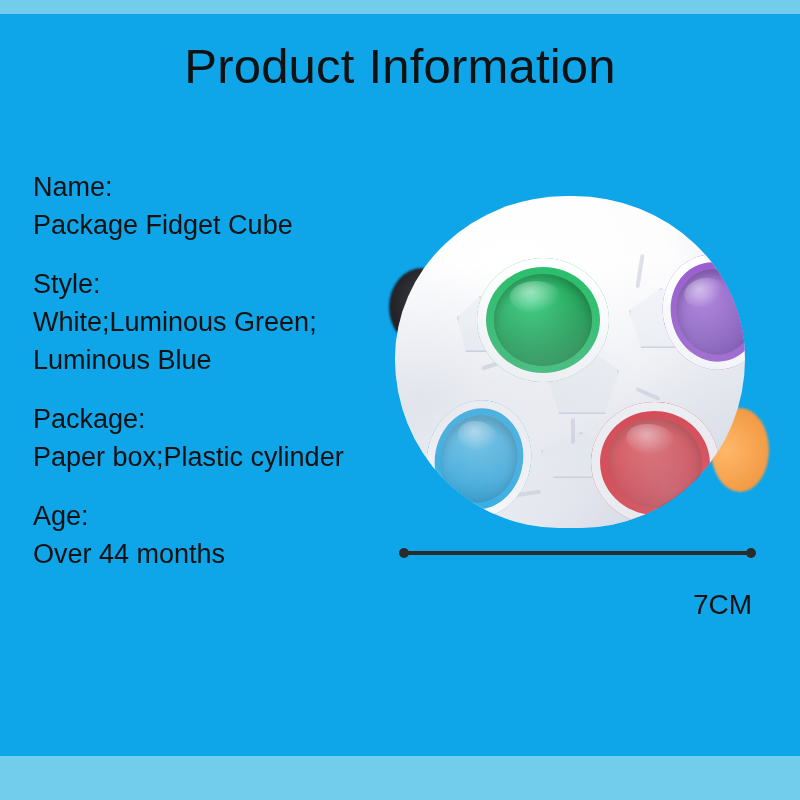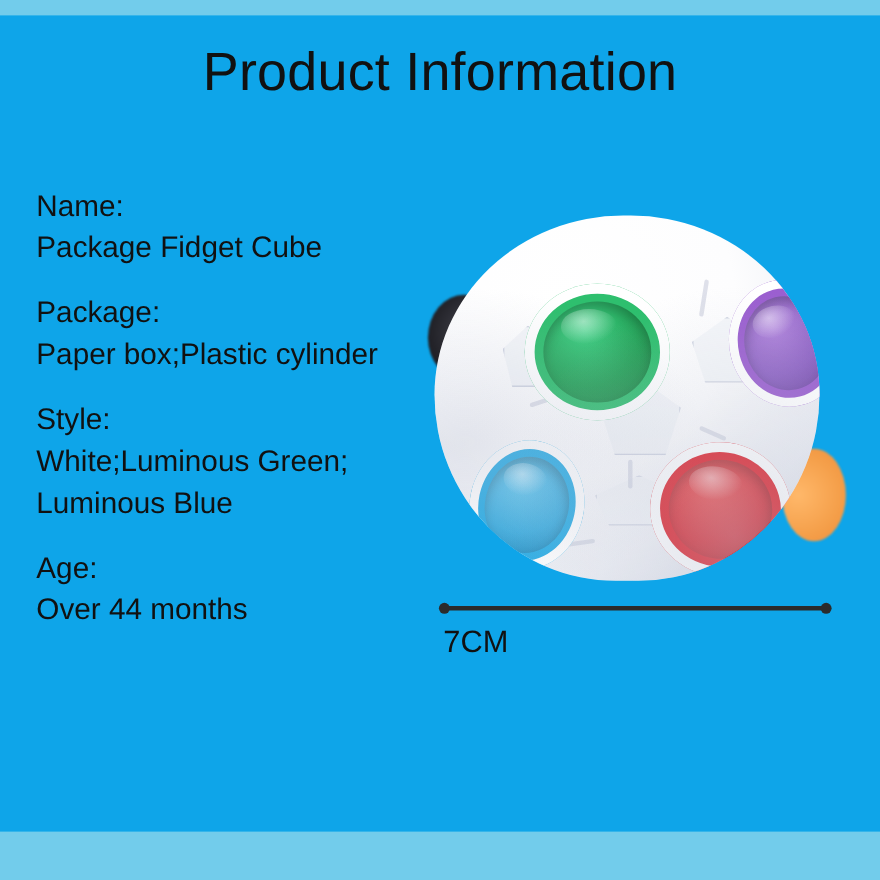--- a/index.html
+++ b/index.html
@@ -200,23 +200,23 @@
     width: 10px;
     height: 10px;
     border-radius: 50%;
     background: #2b2b2b;
   }
   .measure-dot.left  { left: -4px; }
   .measure-dot.right { right: -4px; }
   .measure-label {
     position: absolute;
     left: 23px;
-    top: 408px;
+    top: 429px;
     width: 349px;
-    text-align: left;
+    text-align: right;
     font-size: 28px;
     color: #111111;
     white-space: nowrap;
   }
 </style>
 </head>
 <body>
 
 <div id="page">
 
@@ -225,28 +225,28 @@
   <div class="page-title">Product Information</div>
 
   <div class="spec-list">
 
     <div class="spec-block">
       <div class="spec-label">Name:</div>
       <div class="spec-value">Package Fidget Cube</div>
     </div>
 
     <div class="spec-block">
-      <div class="spec-label">Package:</div>
-      <div class="spec-value">Paper box;Plastic cylinder</div>
-    </div>
-
-    <div class="spec-block">
       <div class="spec-label">Style:</div>
       <div class="spec-value">White;Luminous Green;</div>
       <div class="spec-value">Luminous Blue</div>
+    </div>
+
+    <div class="spec-block">
+      <div class="spec-label">Package:</div>
+      <div class="spec-value">Paper box;Plastic cylinder</div>
     </div>
 
     <div class="spec-block">
     </div>
 
     <div class="spec-block">
       <div class="spec-label">Age:</div>
       <div class="spec-value">Over 44 months</div>
     </div>
 

